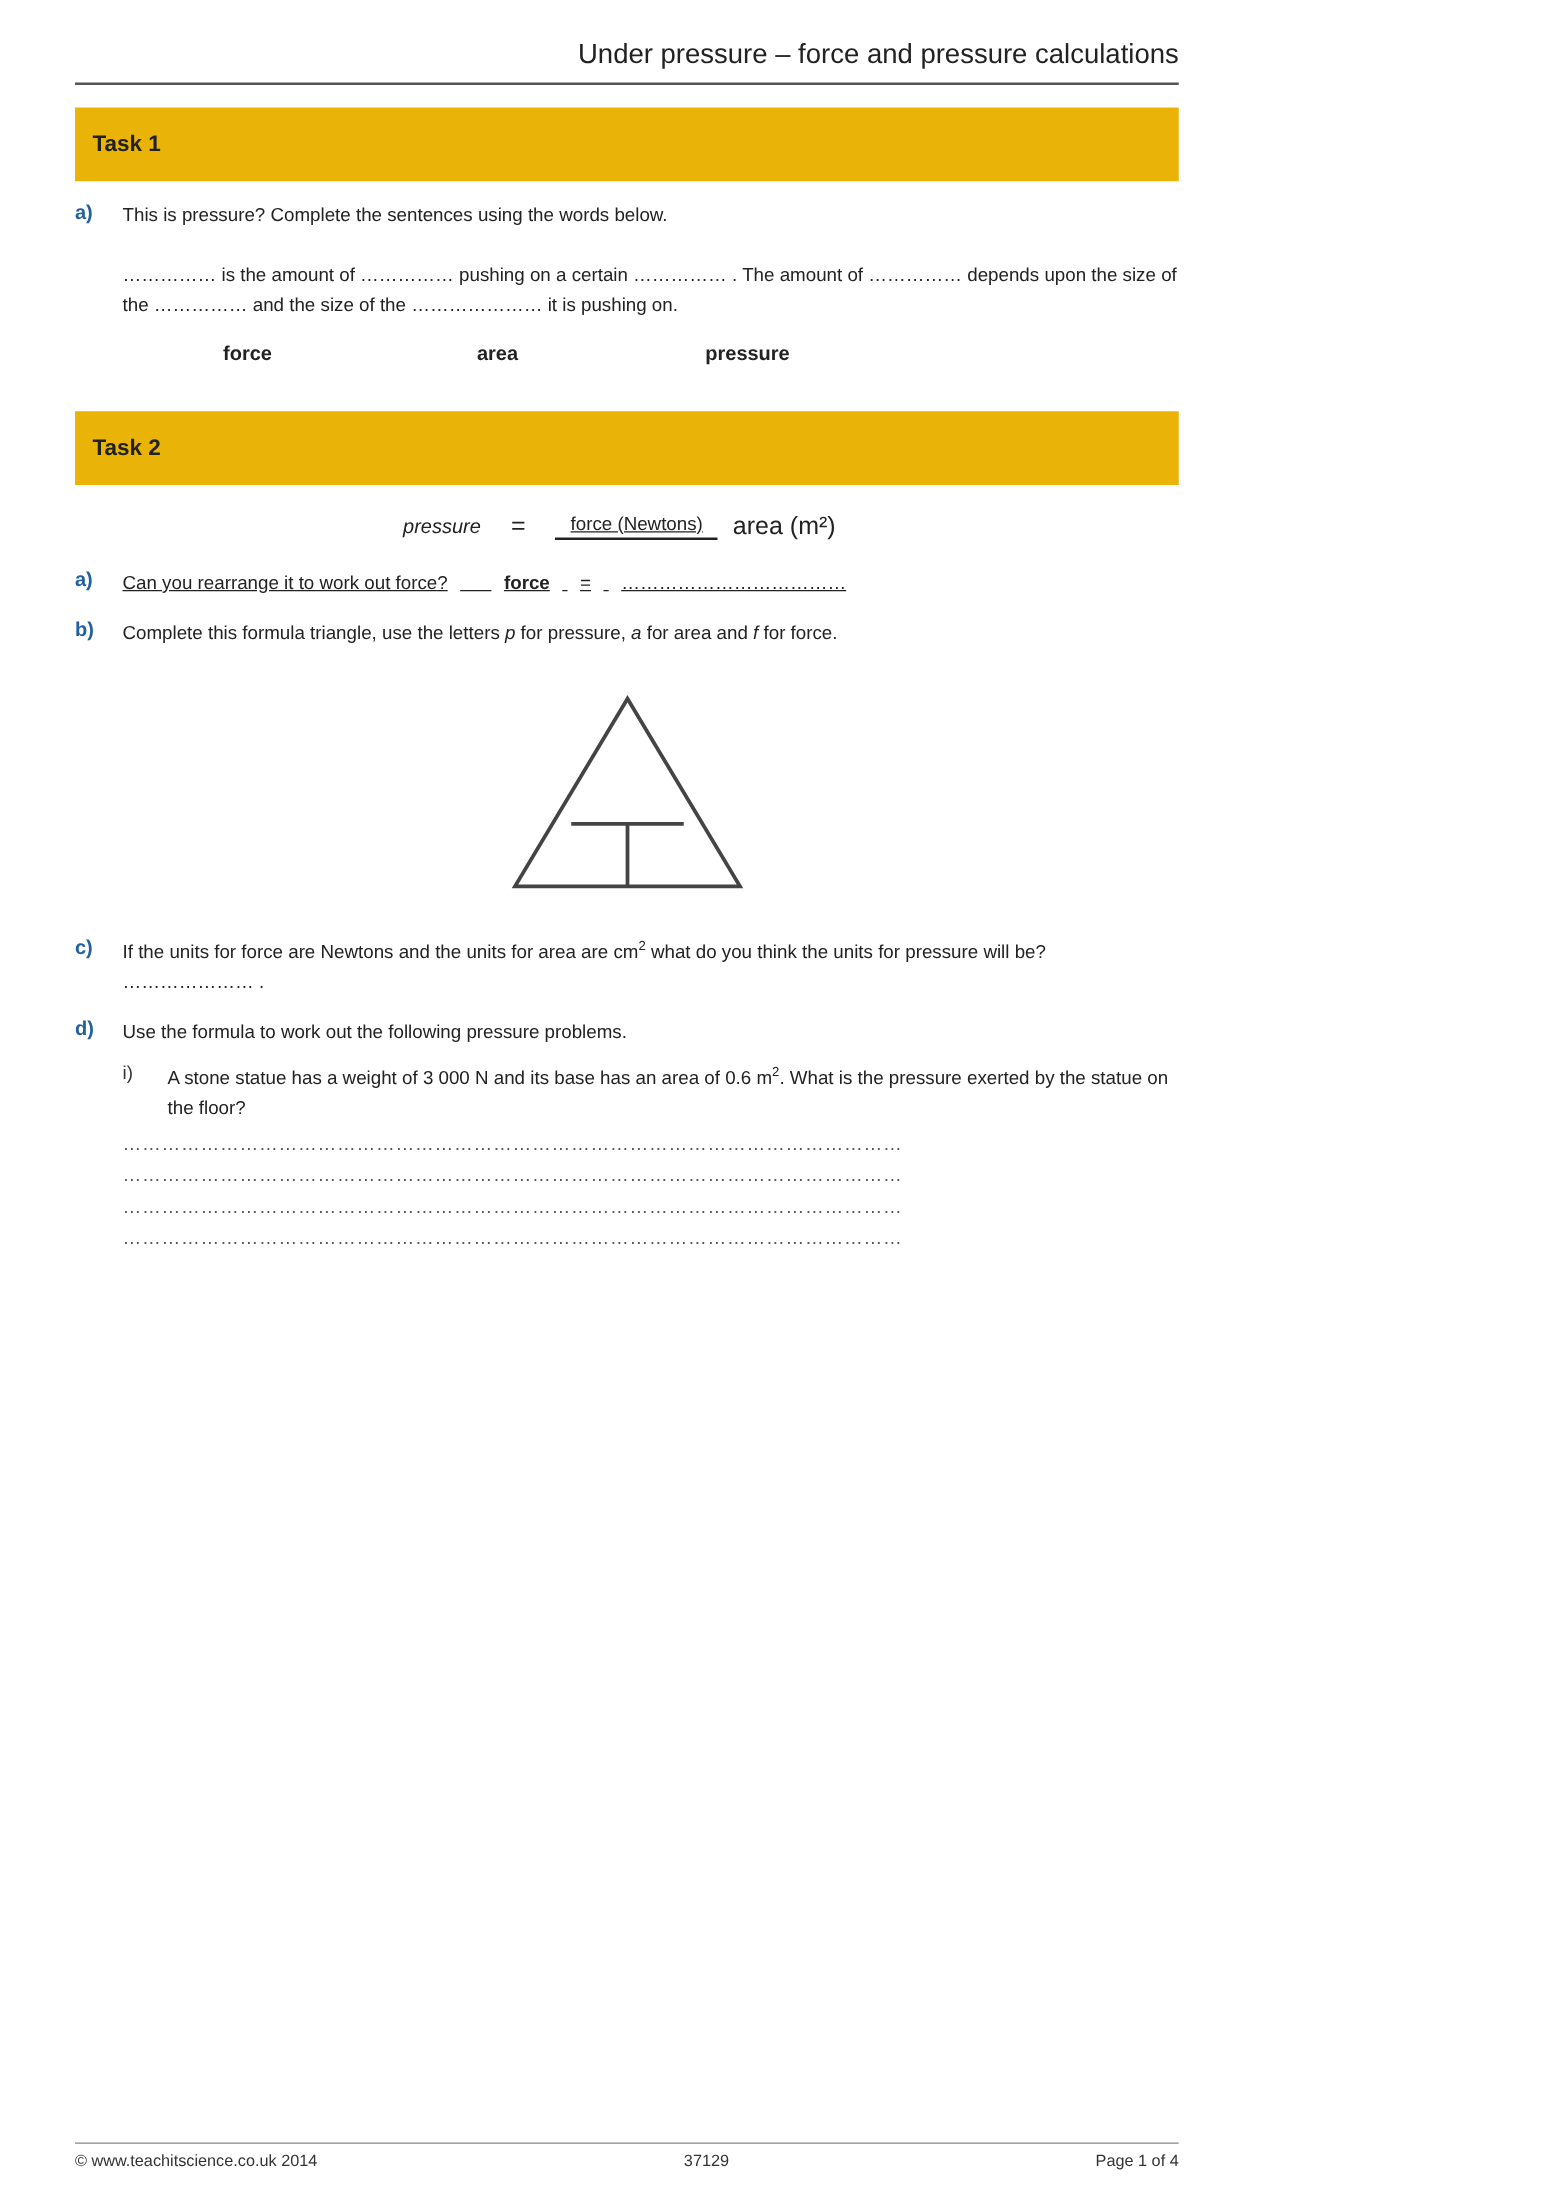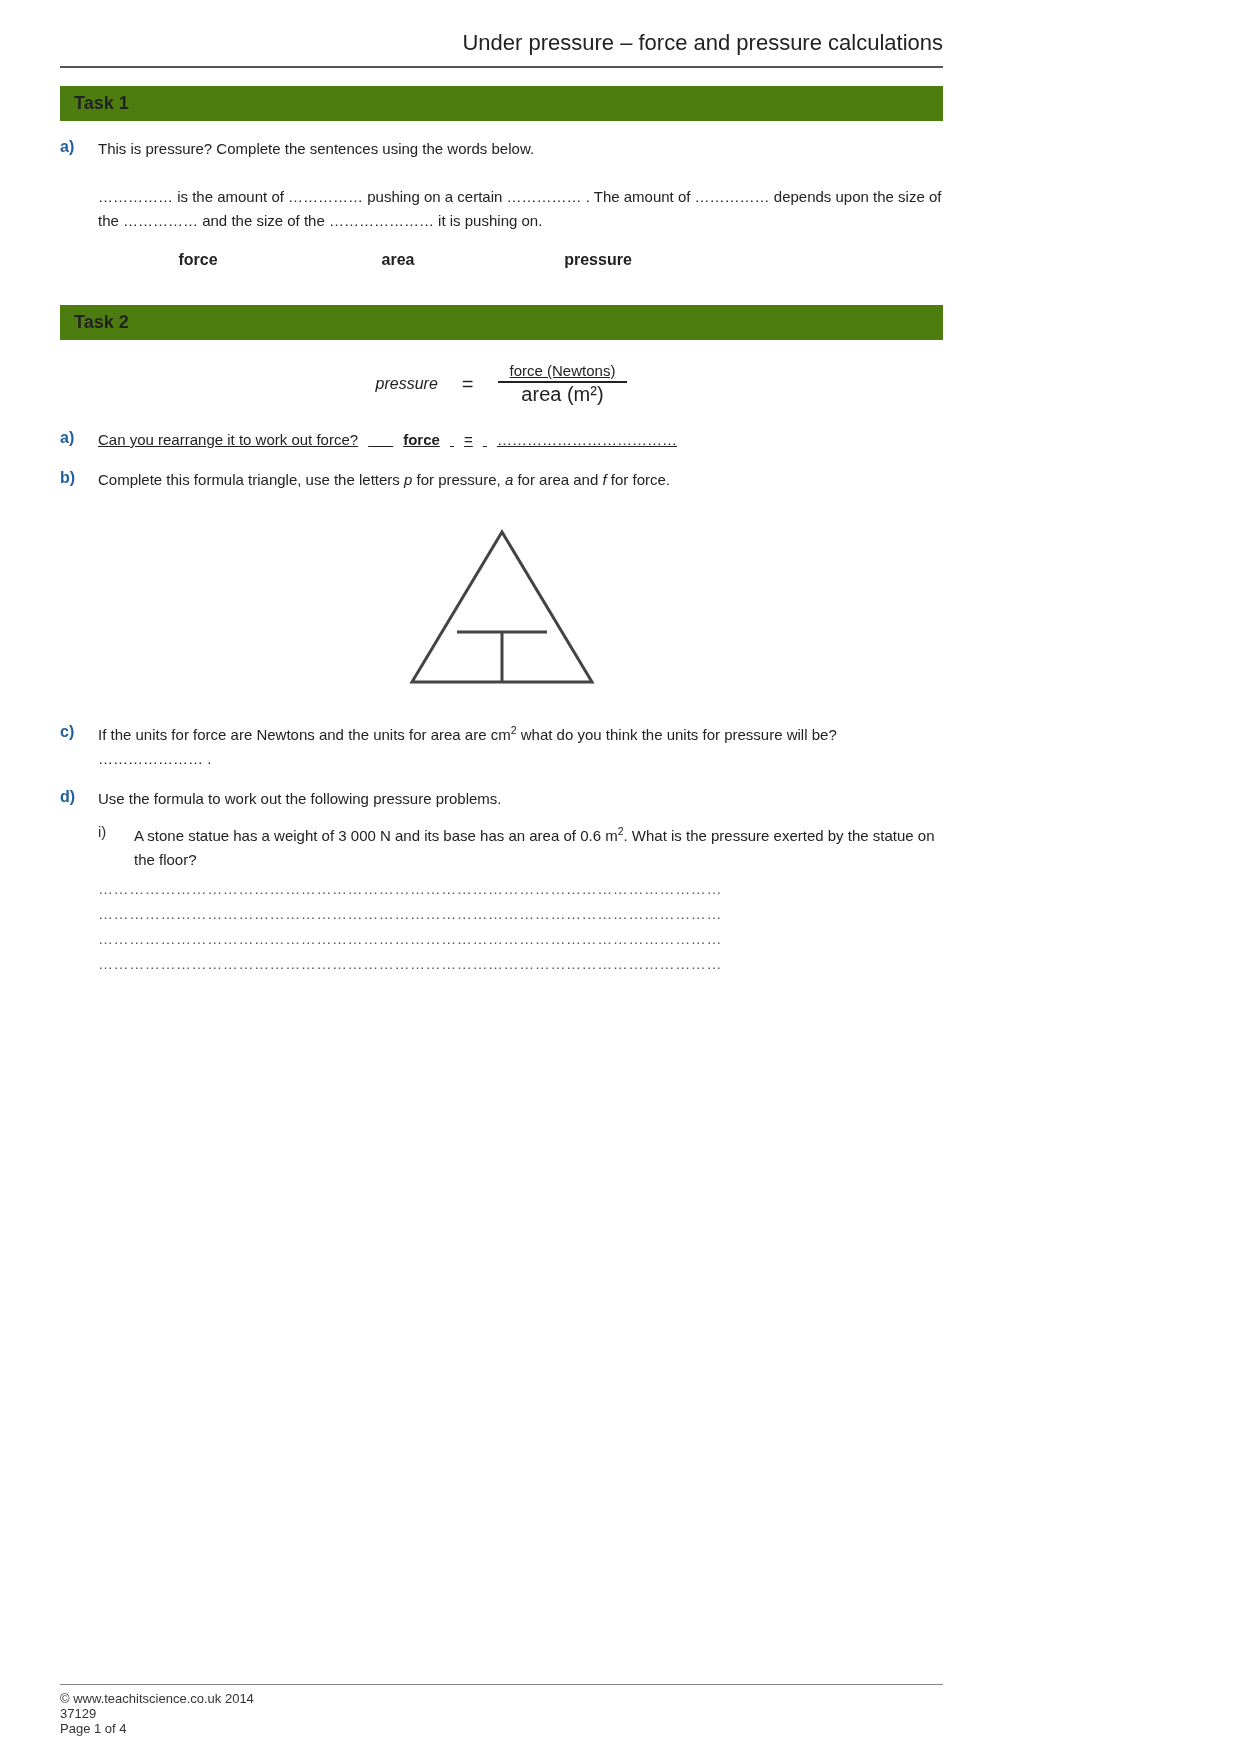--- a/index.html
+++ b/index.html
@@ -21,24 +21,24 @@
     }
     .page-title {
       text-align: right;
       font-size: 22px;
       font-weight: normal;
       border-bottom: 2px solid #555;
       padding-bottom: 10px;
       margin-bottom: 0;
     }
     .task-header {
-      background: #4d7c0f;
+      background: #eab308;
       font-size: 18px;
       font-weight: bold;
-      padding: 7px 14px;
+      padding: 19px 14px;
       margin-top: 18px;
       margin-bottom: 0;
     }
     .section {
       margin-top: 16px;
     }
     .question-row {
       display: flex;
       align-items: flex-start;
       margin-top: 12px;
@@ -79,21 +79,21 @@
     .formula-label {
       font-size: 16px;
       font-style: italic;
     }
     .formula-equals {
       font-size: 20px;
       font-weight: normal;
     }
     .formula-fraction {
       display: flex;
-      flex-direction: column;
+      flex-direction: row;
       align-items: center;
     }
     .formula-numerator {
       border-bottom: 2px solid #222;
       padding: 0 12px 2px 12px;
       text-decoration: underline;
       font-size: 15px;
     }
     .formula-denominator {
       padding: 0 12px 0 12px;
@@ -120,21 +120,20 @@
       position: absolute;
       bottom: 18px;
       left: 60px;
       right: 60px;
       display: flex;
       justify-content: space-between;
       font-size: 13px;
       color: #333;
       border-top: 1px solid #888;
       padding-top: 6px;
-      flex-direction: column;
     }
     .sub-question-row {
       display: flex;
       align-items: flex-start;
       margin-top: 12px;
       margin-left: 38px;
     }
     .sub-label {
       min-width: 36px;
       font-size: 15px;

